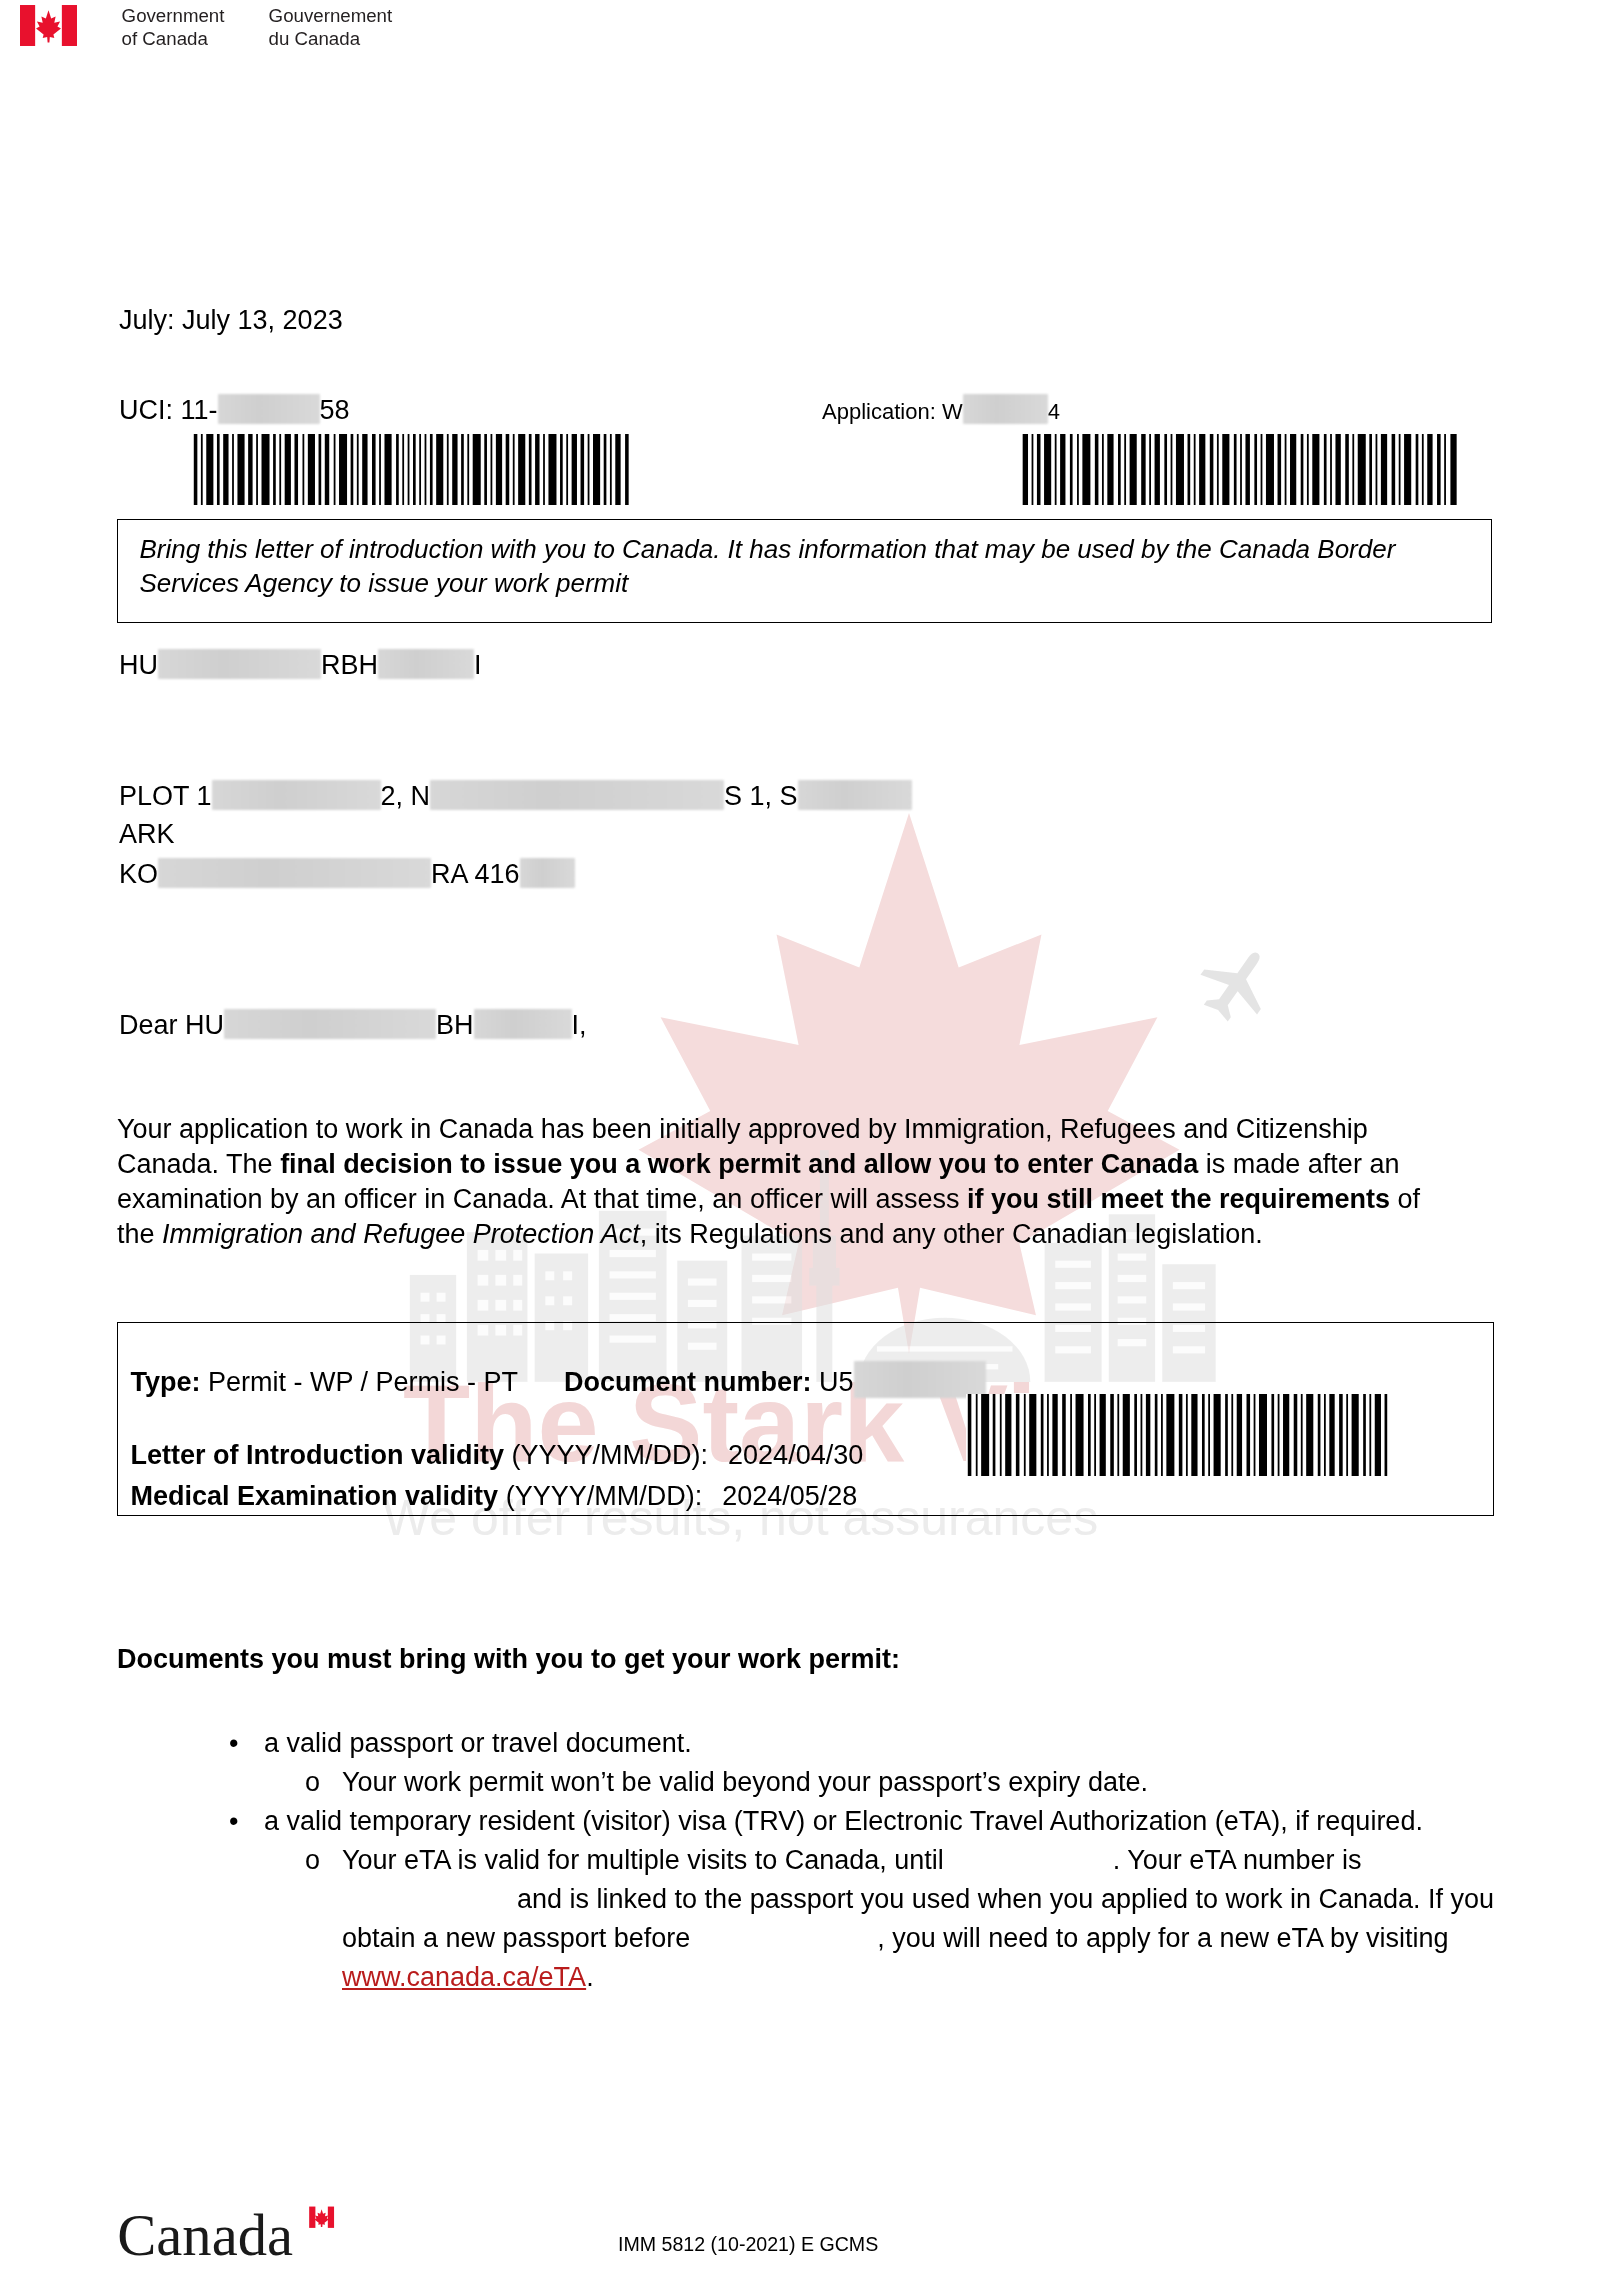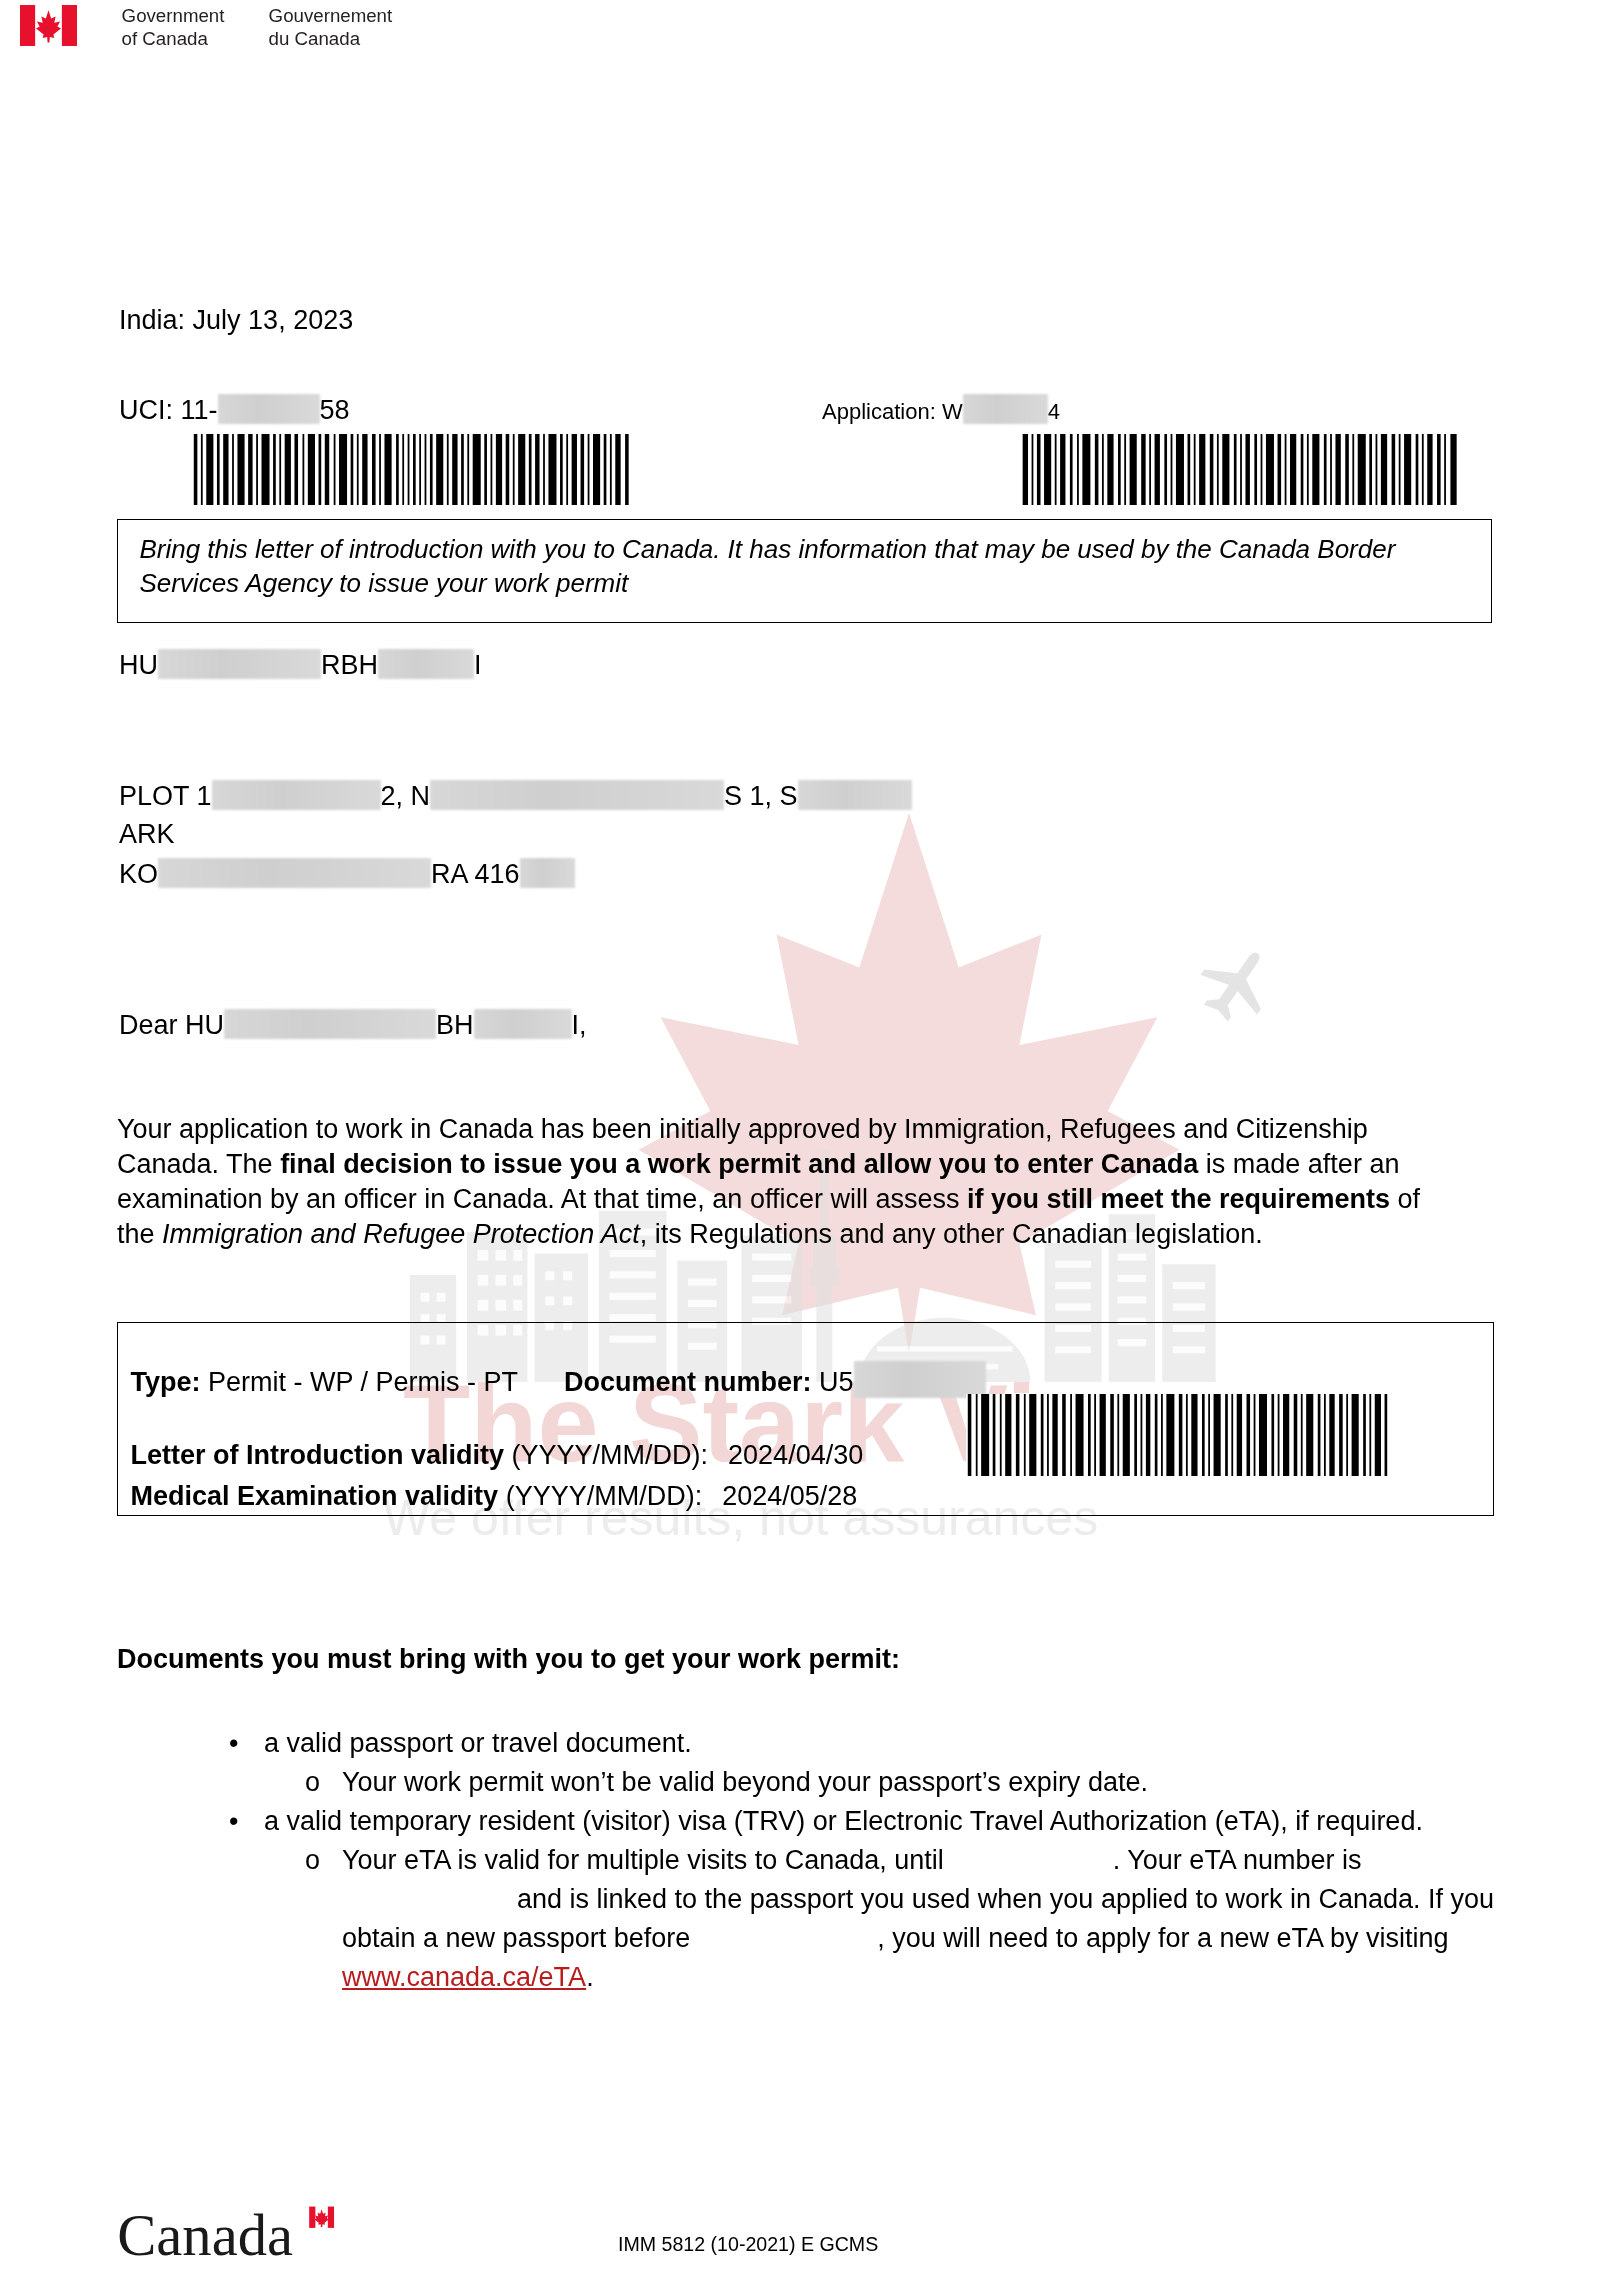--- a/index.html
+++ b/index.html
@@ -419,21 +419,21 @@
           <div>of Canada</div>
         </div>
         <div class="goc-fr">
           <div>Gouvernement</div>
           <div>du Canada</div>
         </div>
       </div>
     </div>
 
     <div class="date-line">
-      <span>India:</span>
+      <span>July:</span>
       <span>July 13, 2023</span>
     </div>
 
     <div class="uci-label">
       <span>UCI:</span>
       <span>11-</span><span class="redact" style="width:102px"></span><span>58</span>
     </div>
 
     <div class="app-label">
       <span>Application:</span>

